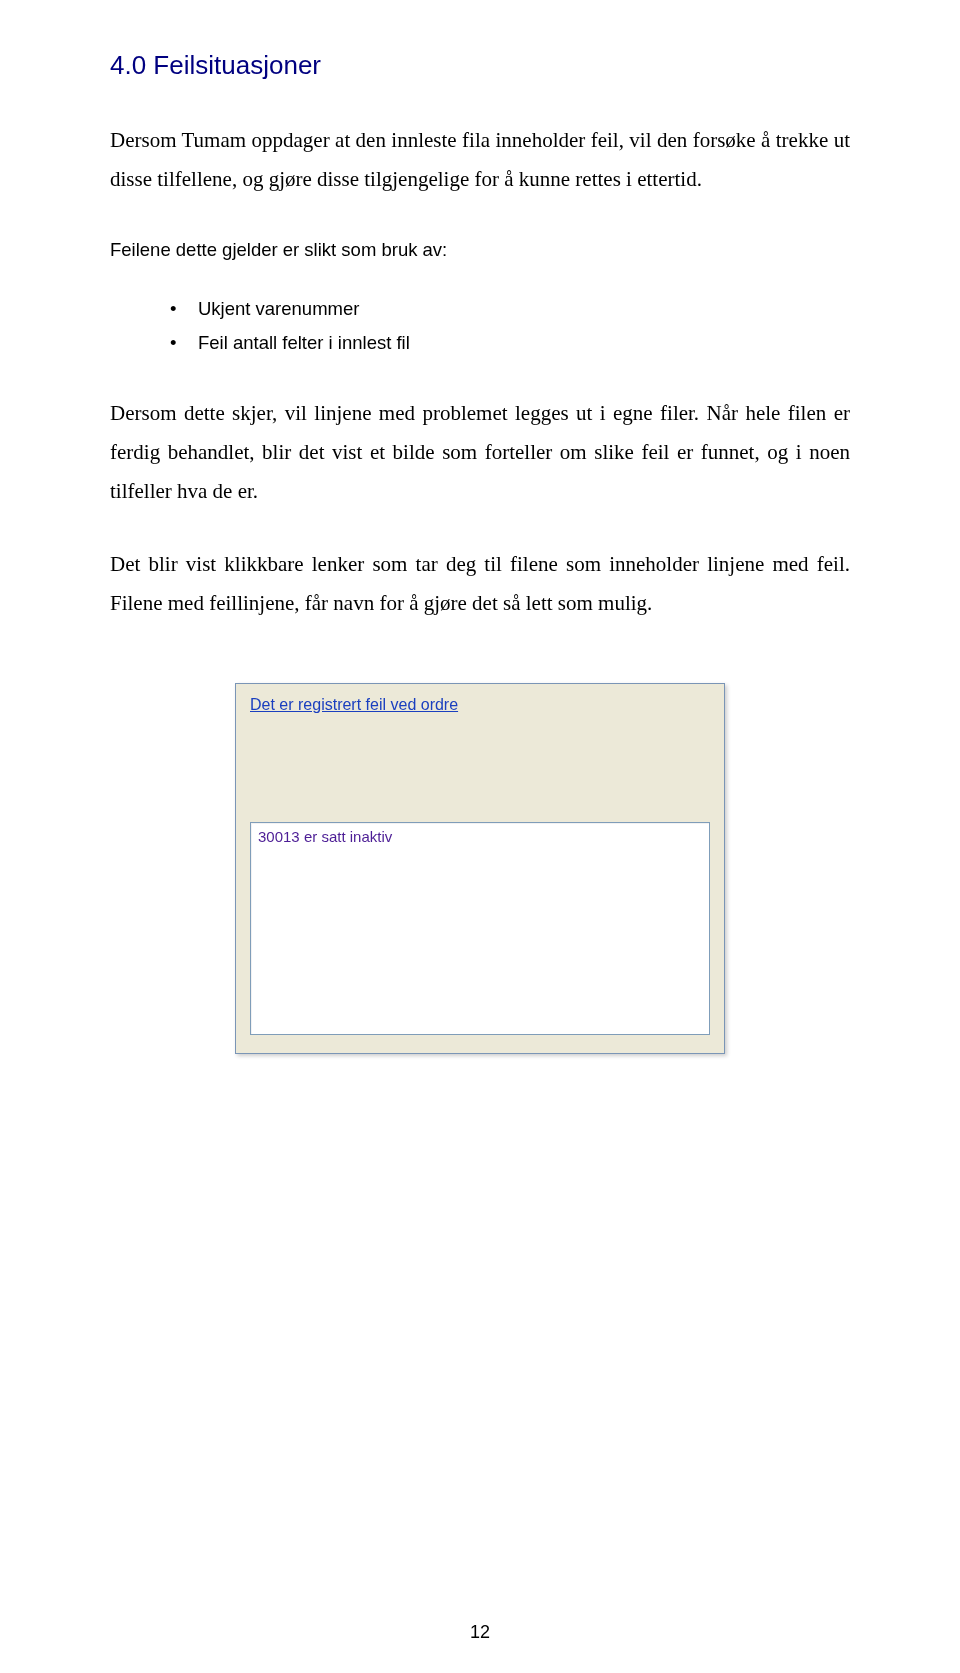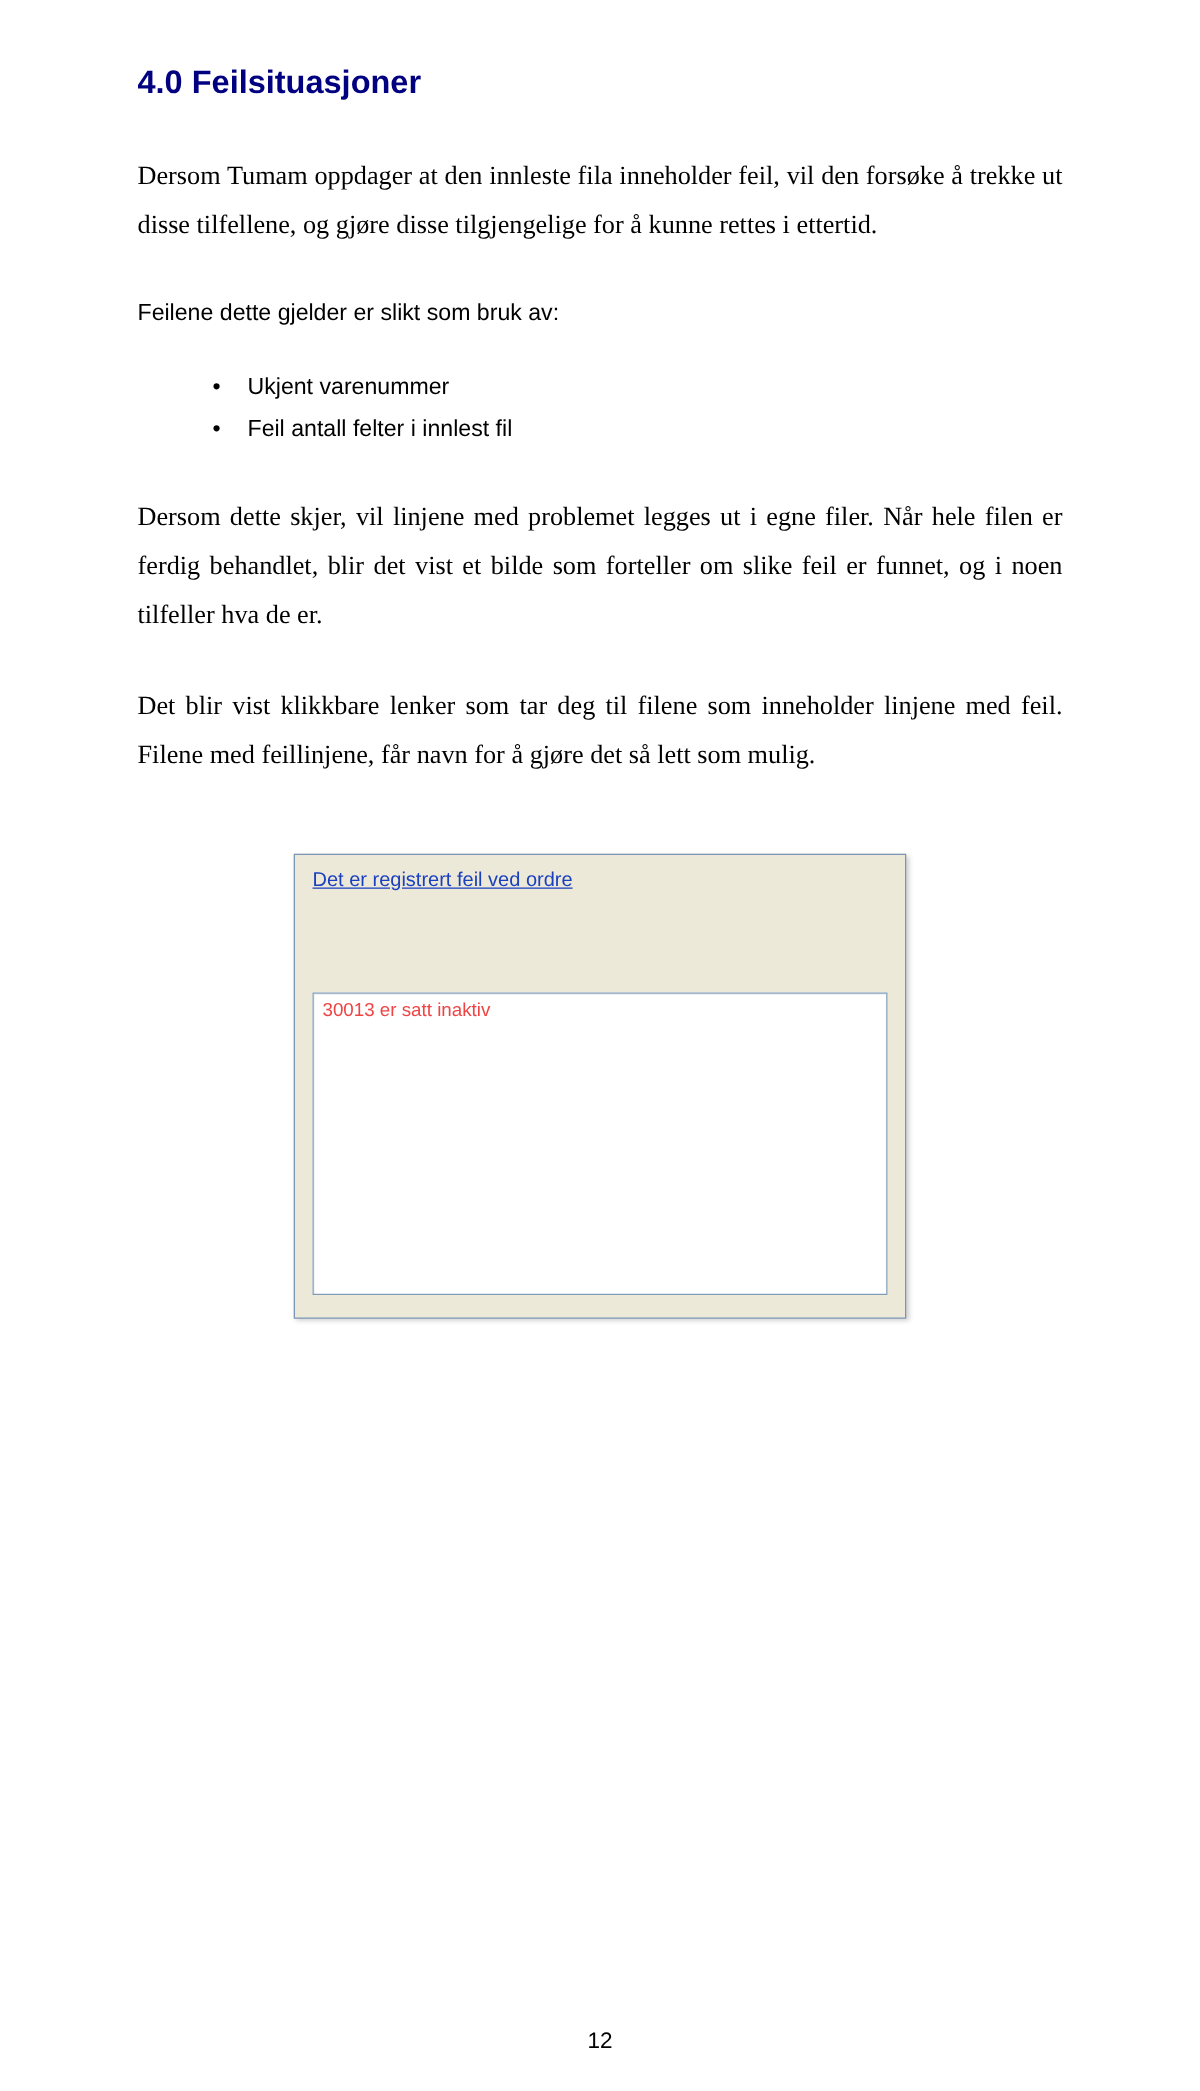--- a/index.html
+++ b/index.html
@@ -9,21 +9,21 @@
     width: 960px;
     height: 1673px;
     position: relative;
     padding: 50px 110px 40px 110px;
     color: #000;
   }
   .heading {
     font-size: 26px;
     color: #000080;
     margin-bottom: 40px;
-    font-weight: bold;
+    font-weight: normal;
   }
   .para {
     font-size: 21px;
     line-height: 1.85;
     margin-bottom: 34px;
     text-align: justify;
     font-family: Liberation Serif, serif;
   }
   .bullet-intro {
     font-size: 18.5px;
@@ -106,32 +106,32 @@
     border-color: #a63c2a;
     color: #fff;
   }
   .dialog-body { padding: 12px 14px 18px 14px; }
   .link-text {
     color: #1a3fbf;
     text-decoration: underline;
     font-size: 16px;
     font-family: Tahoma, Arial, sans-serif;
     display: inline-block;
-    margin-bottom: 80px;
+    margin-bottom: 108px;
   }
   .listbox {
     width: 100%;
-    height: 242px;
+    height: 213px;
     background: #fff;
     border: 1px solid #7f9db9;
     box-shadow: inset 1px 1px 0 rgba(0,0,0,0.05);
     padding: 5px 7px;
     font-size: 15px;
     font-family: Tahoma, Arial, sans-serif;
-    color: #ef4444;
+    color: #4c1d95;
   }
 
   
   .min-dash { width: 10px; height: 2px; background:#3a3a3a; margin-top:8px; }
   .max-box { width: 10px; height: 9px; border:1px solid #3a3a3a; border-top-width:2px; }
   .x-glyph { font-size:14px; font-weight:bold; line-height:1; }
 </style>
 </head>
 <body>
 

